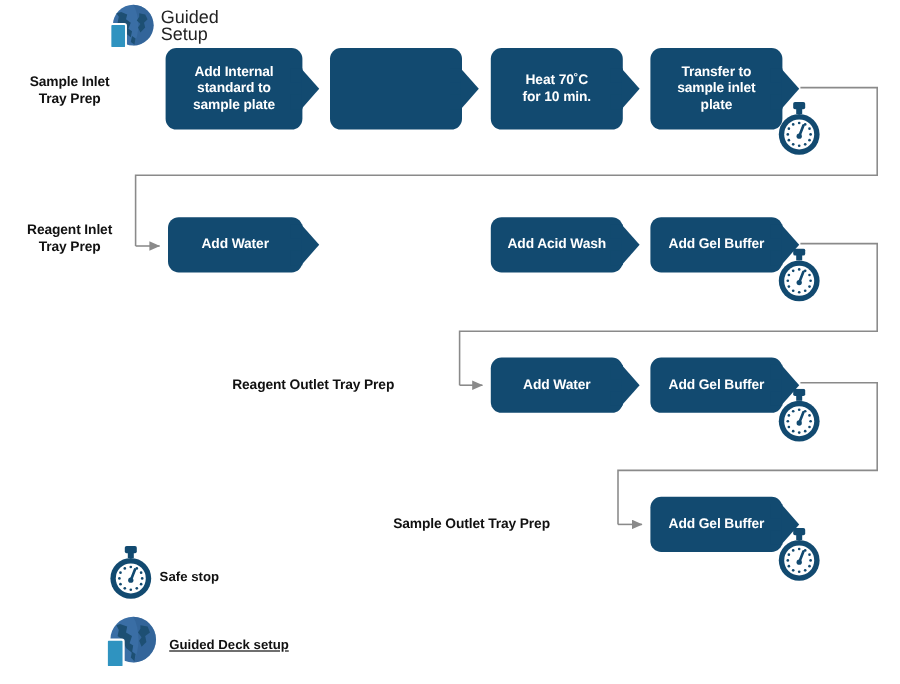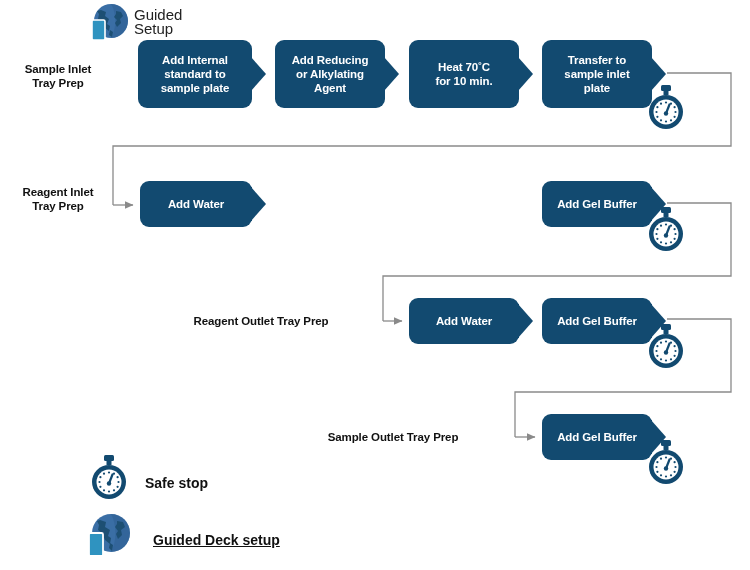--- a/index.html
+++ b/index.html
@@ -97,25 +97,24 @@
     font-size: 15px;
     color: #222222;
     line-height: 14px;
     white-space: pre-line;
   }
 
   
   .legend-item { position: absolute; }
   .legend-text {
     position: absolute;
-    font-size: 14px;
+    font-size: 11px;
     font-weight: bold;
     color: #111111;
     white-space: nowrap;
-    margin-left: 12px;
   }
 </style>
 </head>
 <body>
 
 <div id="canvas">
 
   <svg id="wires" viewBox="0 0 750 570" width="750" height="570">
     <defs>
       <marker id="arw" markerWidth="9" markerHeight="8" refX="8.5" refY="4" orient="auto" markerUnits="userSpaceOnUse">
@@ -158,23 +157,20 @@
     <span class="nose"></span>
     <span class="txt">Add Internal
 standard to
 sample plate</span>
   </div>
 
   <div class="step" style="left:275px; top:40px; width:110px; height:68px;">
     <span class="notch-t"></span>
     <span class="notch-b"></span>
     <span class="nose"></span>
-    <span class="txt">Add Reducing
-or Alkylating
-Agent</span>
   </div>
 
   <div class="step" style="left:409px; top:40px; width:110px; height:68px;">
     <span class="notch-t"></span>
     <span class="notch-b"></span>
     <span class="nose"></span>
     <span class="txt">Heat 70˚C
 for 10 min.</span>
   </div>
 
@@ -216,20 +212,26 @@
 Tray Prep</div>
 
   <div class="step" style="left:140px; top:181px; width:112px; height:46px;">
     <span class="notch-t"></span>
     <span class="notch-b"></span>
     <span class="nose"></span>
     <span class="txt">Add Water</span>
   </div>
 
 
+  <div class="step" style="left:409px; top:181px; width:110px; height:46px;">
+    <span class="notch-t"></span>
+    <span class="notch-b"></span>
+    <span class="nose"></span>
+    <span class="txt">Add Acid Wash</span>
+  </div>
 
   <div class="step" style="left:542px; top:181px; width:110px; height:46px;">
     <span class="notch-t"></span>
     <span class="notch-b"></span>
     <span class="nose"></span>
     <span class="txt">Add Gel Buffer</span>
   </div>
 
   <div class="watch" style="left:645px; top:207px; width:42px; height:46px;">
     <svg viewBox="0 0 42 46" width="42" height="46">

